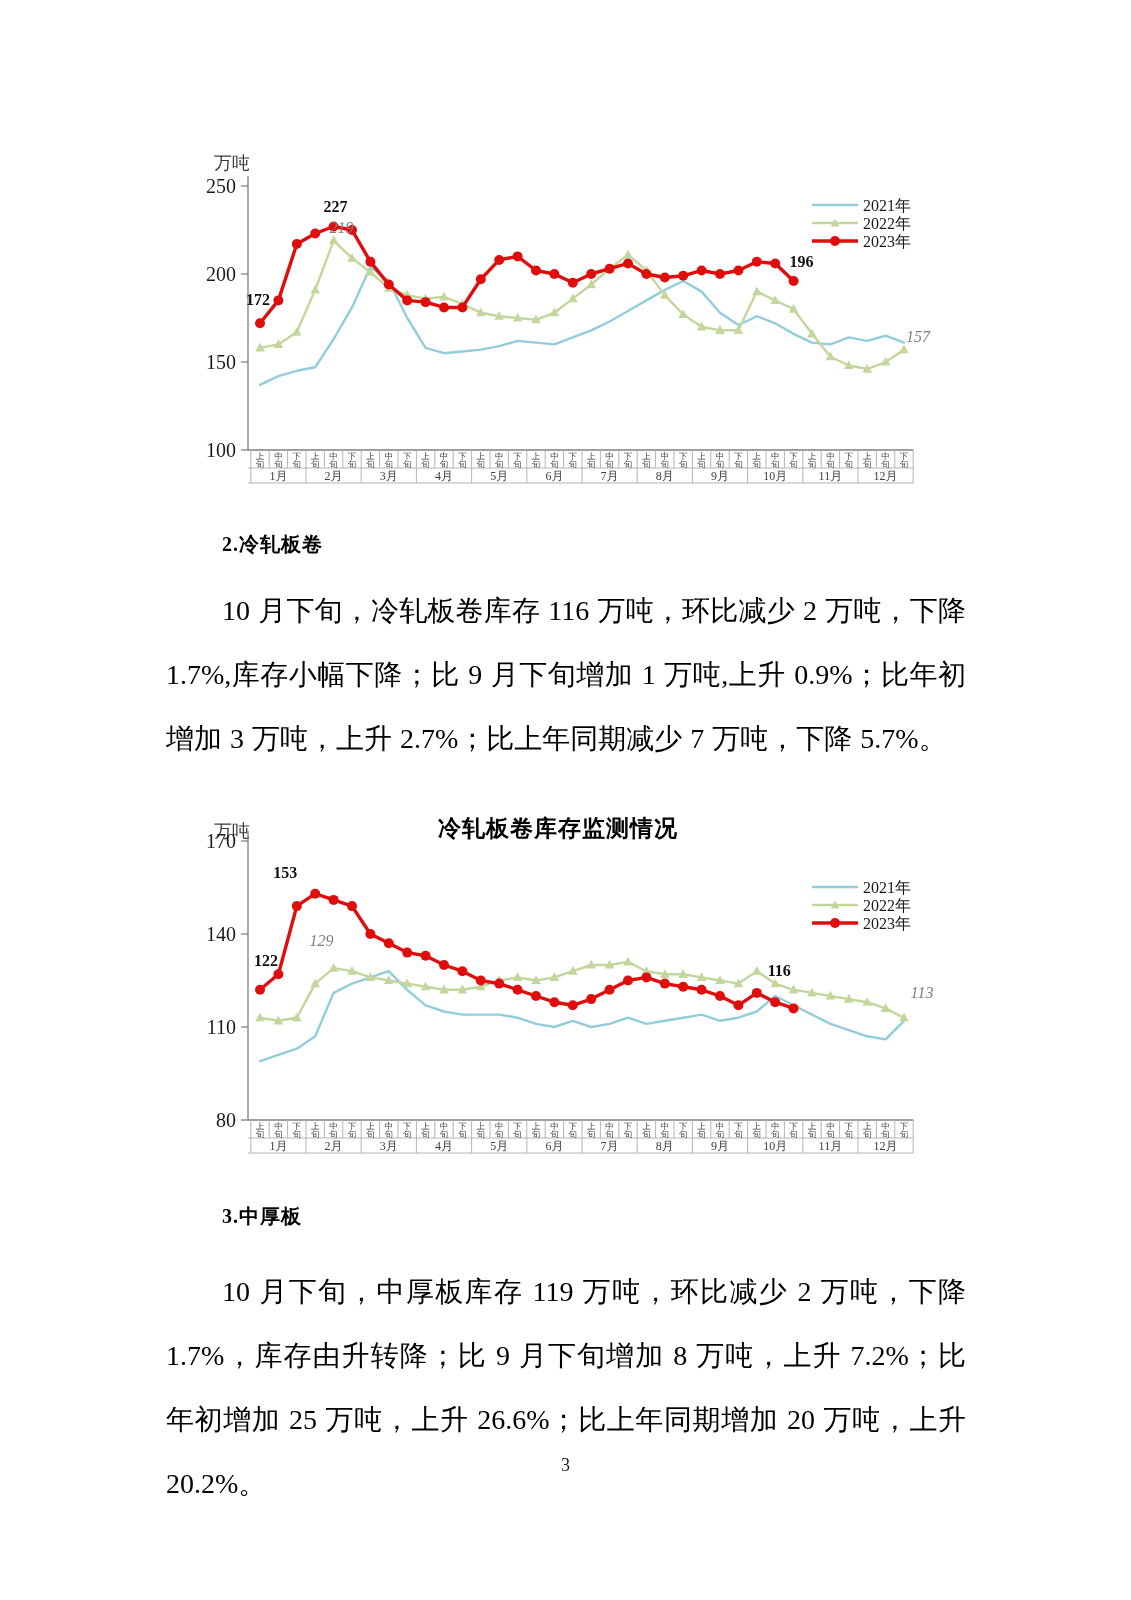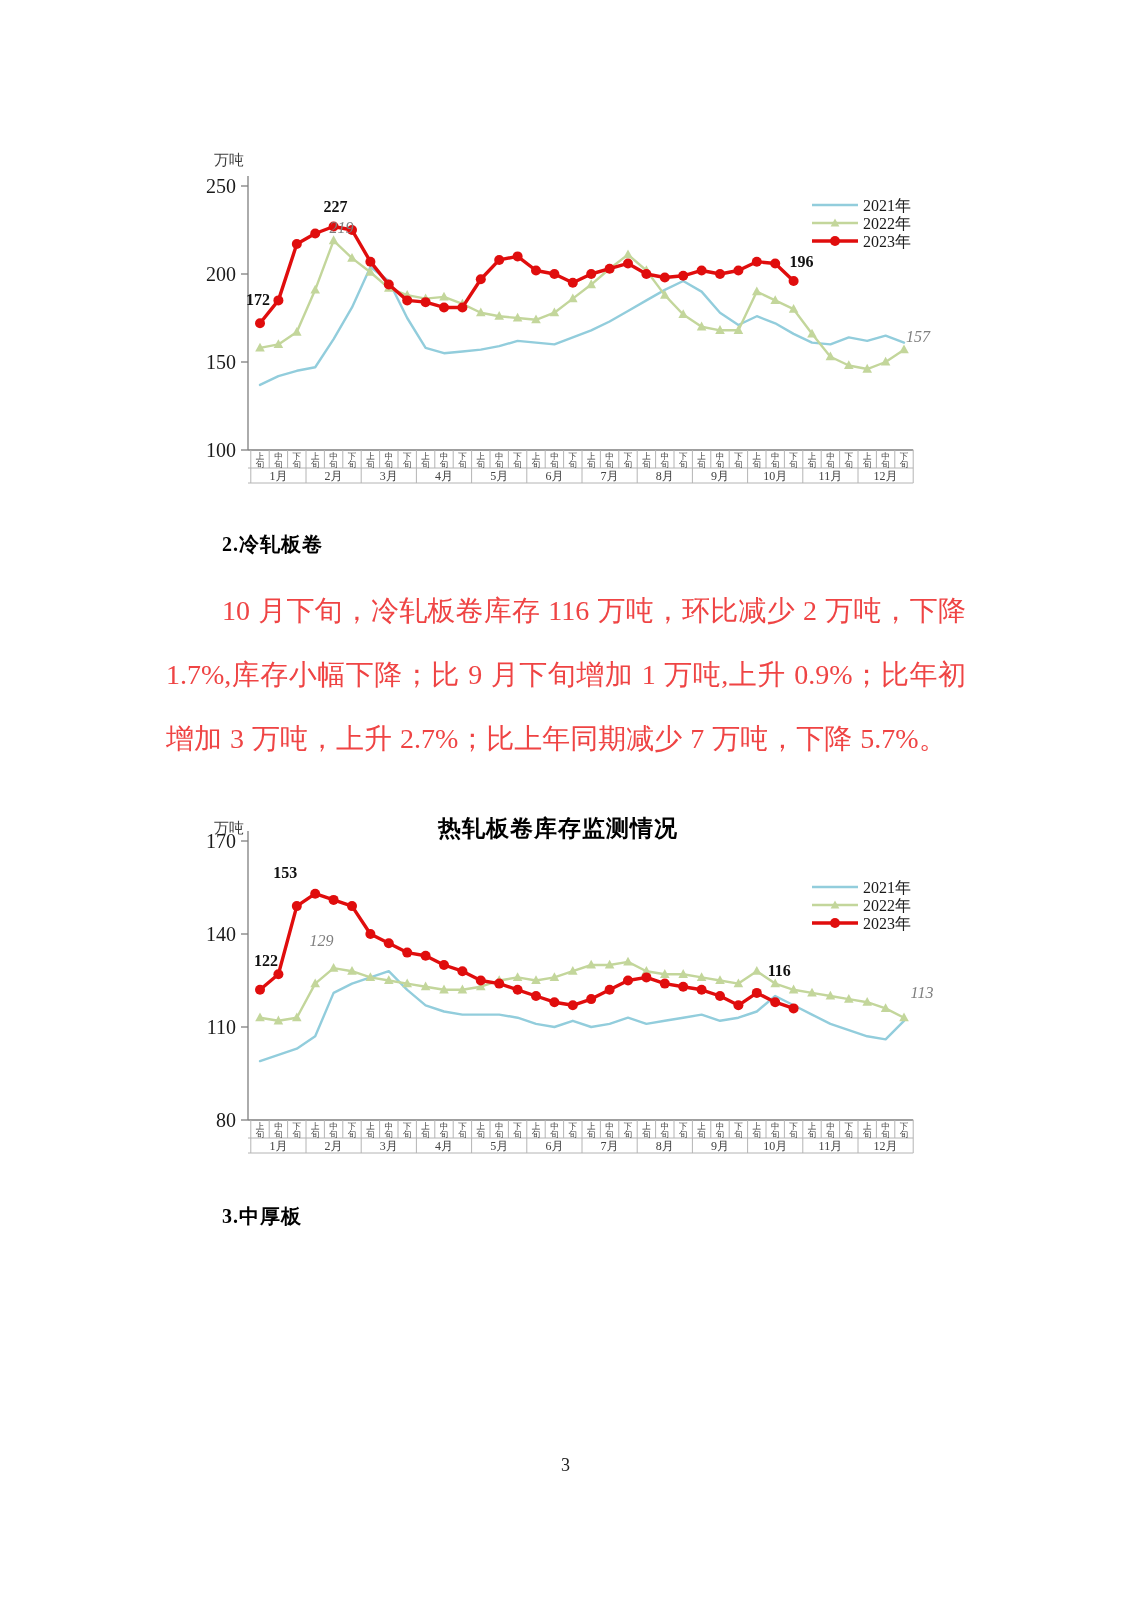--- a/index.html
+++ b/index.html
@@ -6,35 +6,35 @@
   body{width:1131px;height:1600px;position:relative;overflow:hidden;
        font-family:"Liberation Serif","DejaVu Serif",serif;color:#000;}
   .page{position:absolute;left:0;top:0;width:1131px;height:1600px;background:#fff;}
   .chart-block{position:absolute;width:870px;height:400px;}
   #chart1{left:148px;top:130px;}
   #chart2{left:148px;top:795px;}
   .chart-block svg{position:absolute;left:0;top:0;overflow:visible;}
   .chart-title{position:absolute;left:0;top:14px;width:820px;text-align:center;
                font-weight:bold;font-size:23px;letter-spacing:1px;color:#000;}
   #chart2 .chart-title{top:18px;}
-  .unit{position:absolute;left:66px;top:21px;font-size:15px;color:#3b3b3b;}
+  .unit{position:absolute;left:66px;top:21px;font-size:18px;color:#3b3b3b;}
   #chart2 .unit{top:24px;}
   svg text{font-family:"Liberation Serif","DejaVu Serif",serif;}
   .tick{font-size:20px;fill:#1a1a1a;}
   .xcell{font-size:8.5px;fill:#404040;}
   .xmonth{font-size:12px;fill:#404040;}
   .ann{font-size:16px;font-weight:bold;fill:#111;}
   .ann.it{font-style:italic;font-weight:normal;fill:#7f7f7f;}
   .lg{font-size:16px;fill:#1a1a1a;}
   .sec-heading{position:absolute;left:222px;font-size:20px;font-weight:bold;
                letter-spacing:1px;white-space:nowrap;}
   #sec2-h{top:514px;}
   #sec3-h{top:1186px;}
   .para{position:absolute;left:166px;width:800px;font-size:28px;line-height:64px;
-        text-align:justify;text-indent:56px;color:#ef4444;word-spacing:1px;}
+        text-align:justify;text-indent:56px;color:#000000;word-spacing:1px;}
   #sec2-p{top:551px;}
   #sec3-p{top:1232px;}
   .pagenum{position:absolute;left:0;top:1455px;width:1131px;text-align:center;
            font-size:18px;color:#222;}
 </style>
 </head>
 <body>
 
 <div class="page">
 
@@ -254,21 +254,21 @@
           </g>
         </g>
       </svg>
   </section>
 
   <h2 class="sec-heading" id="sec2-h">2.冷轧板卷</h2>
   <p class="para" id="sec2-p">10 月下旬，冷轧板卷库存 116 万吨，环比减少 2 万吨，下降 1.7%,库存小幅下降；比 9 月下旬增加 1 万吨,上升 0.9%；比年初增加 3 万吨，上升 2.7%；比上年同期减少 7 万吨，下降 5.7%。</p>
 
   <section class="chart-block" id="chart2">
     <div class="unit">万吨</div>
-    <div class="chart-title">热轧板卷库存监测情况</div>
+    <div class="chart-title">冷轧板卷库存监测情况</div>
     <svg id="plot2" width="870" height="400">
         <g>
           <line x1="100" y1="36" x2="100" y2="325" stroke="#7f7f7f" stroke-width="1.3"></line>
           <line x1="93" y1="46" x2="100" y2="46" stroke="#7f7f7f" stroke-width="1.3"></line>
           <text x="88" y="53" text-anchor="end" class="tick">170</text>
           <line x1="93" y1="139" x2="100" y2="139" stroke="#7f7f7f" stroke-width="1.3"></line>
           <text x="88" y="146" text-anchor="end" class="tick">140</text>
           <line x1="93" y1="232" x2="100" y2="232" stroke="#7f7f7f" stroke-width="1.3"></line>
           <text x="88" y="239" text-anchor="end" class="tick">110</text>
           <line x1="93" y1="325" x2="100" y2="325" stroke="#7f7f7f" stroke-width="1.3"></line>
@@ -472,15 +472,16 @@
           <g>
             <line x1="664" y1="128" x2="710" y2="128" stroke="#E00D0D" stroke-width="3.4"></line>
             <circle cx="687" cy="128" r="5" fill="#E00D0D"></circle>
             <text x="715" y="133.5" class="lg">2023年</text>
           </g>
         </g>
       </svg>
   </section>
 
   <h2 class="sec-heading" id="sec3-h">3.中厚板</h2>
+  <p class="para" id="sec3-p">10 月下旬，中厚板库存 119 万吨，环比减少 2 万吨，下降 1.7%，库存由升转降；比 9 月下旬增加 8 万吨，上升 7.2%；比年初增加 25 万吨，上升 26.6%；比上年同期增加 20 万吨，上升 20.2%。</p>
 
   <div class="pagenum">3</div>
 </div>
 
 </body></html>

